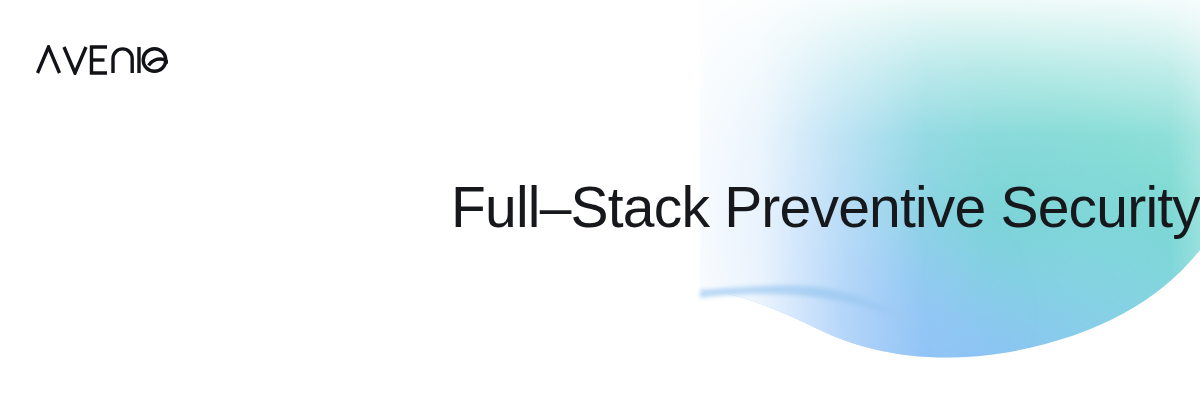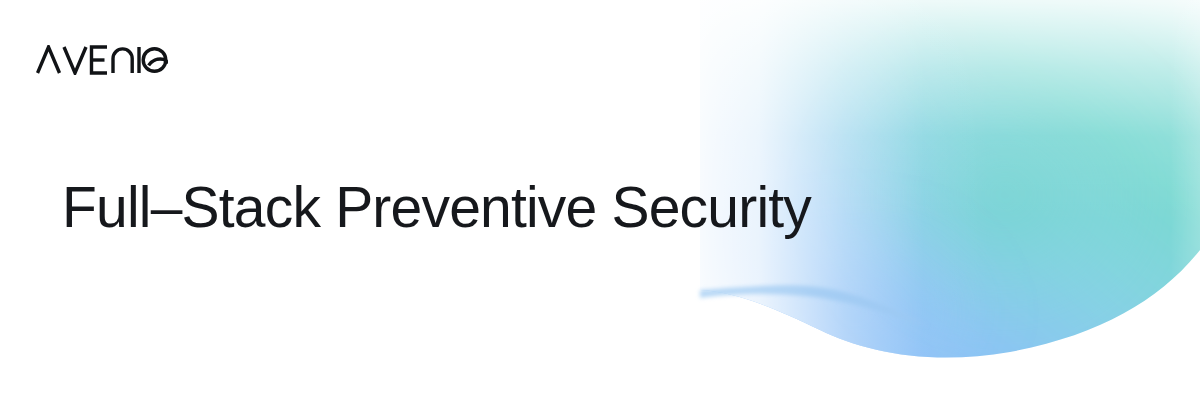--- a/index.html
+++ b/index.html
@@ -46,21 +46,21 @@
   }
   #logo svg { display:block; }
 
   
   #headline {
     position:absolute;
     left:0;
     top:175px;
     width:1200px;
     z-index:2;
-    text-align:left;
+    text-align:right;
     padding-left:62px;
     font-size:57px;
     line-height:64px;
     font-weight:400;
     letter-spacing:-0.8px;
     color:#16181c;
     white-space:nowrap;
   }
 </style>
 </head>

